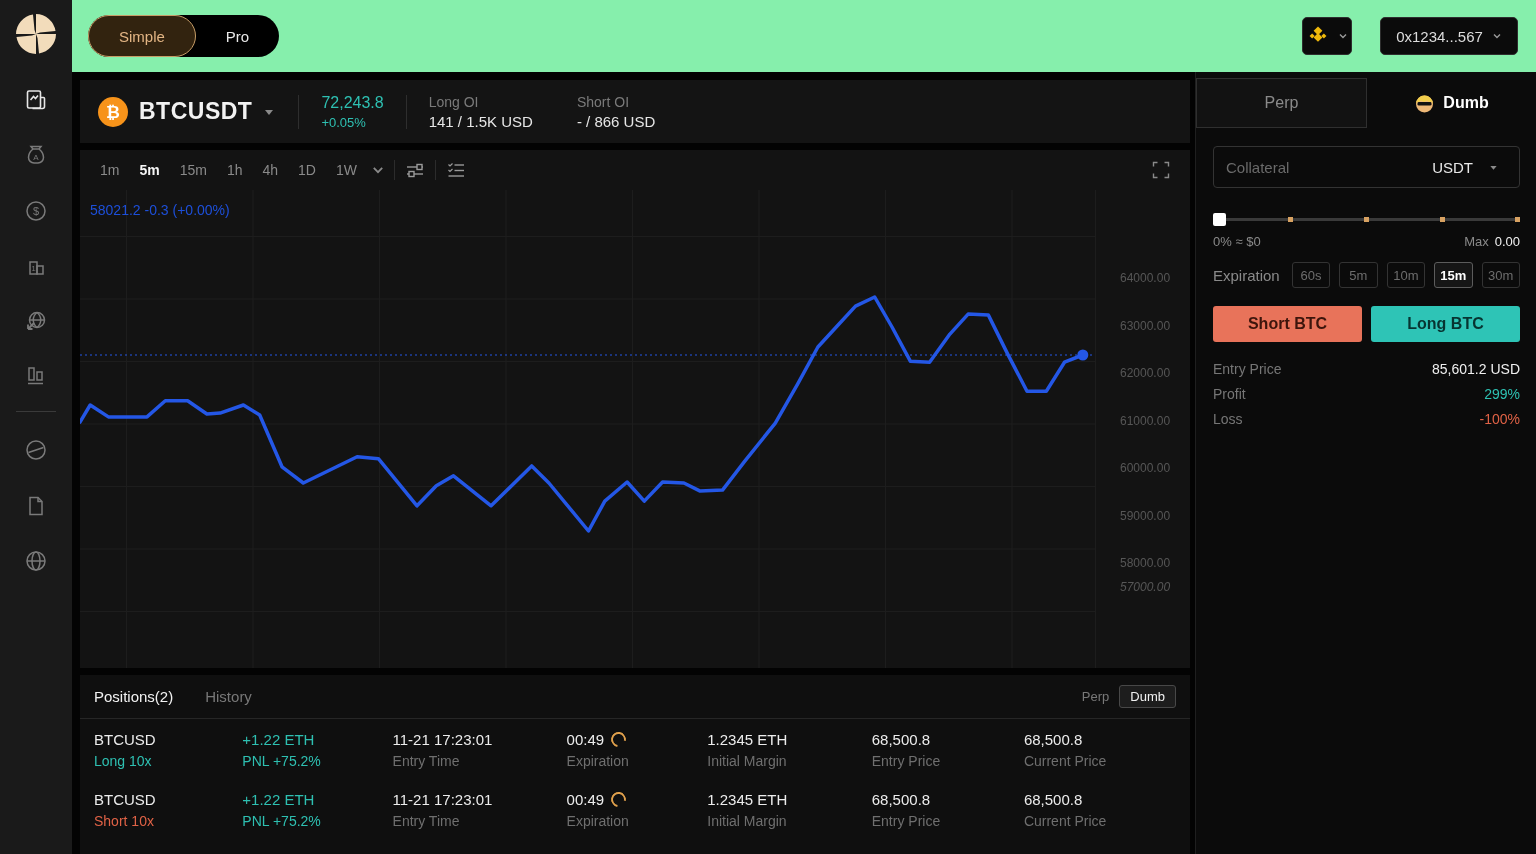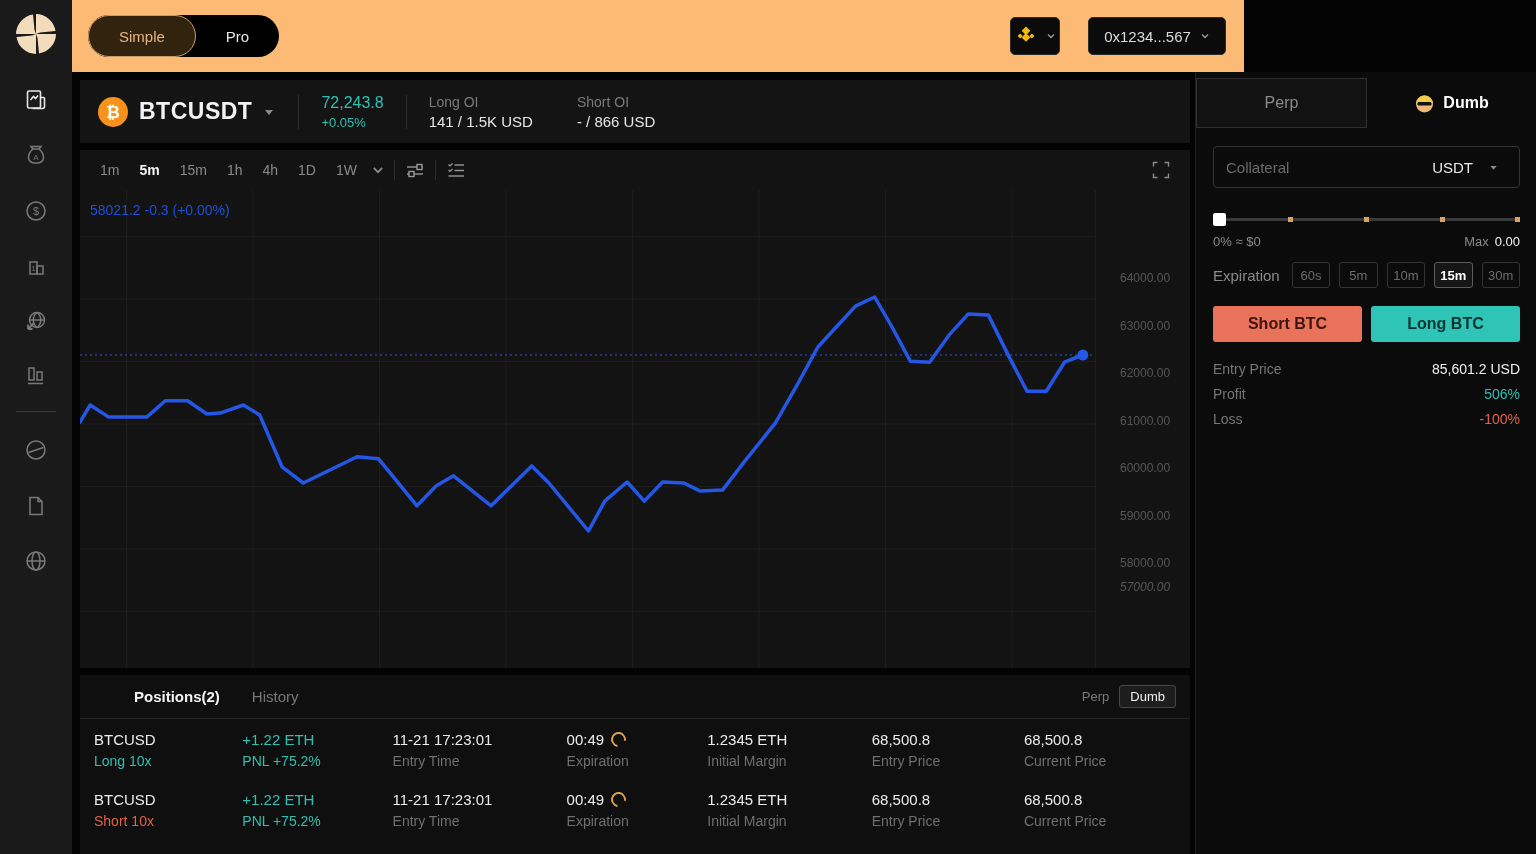--- a/index.html
+++ b/index.html
@@ -1,20 +1,20 @@
 <!DOCTYPE html>
 <html><head>
 <meta charset="utf-8">
 <style>
   * { margin:0; padding:0; box-sizing:border-box; }
   html,body { width:1536px; height:854px; background:#030303; overflow:hidden;
     font-family:"Liberation Sans", sans-serif; -webkit-font-smoothing:antialiased; }
 
   
-  #topbar { position:absolute; left:72px; top:0; width:1172px; height:72px; background:#fdba74; }
+  #topbar { position:absolute; left:72px; top:0; width:1464px; height:72px; background:#86efac; }
   #mode-pill { position:absolute; left:16px; top:15px; height:42px; background:#000;
     border-radius:21px; display:flex; align-items:center; }
   .mode-opt { height:42px; padding:0 30px; display:flex; align-items:center; font-size:15px;
     border-radius:21px; cursor:pointer; }
   .mode-opt.active { background:#31241４; background:#32230f; border:1px solid #c79d67; color:#e3b584; }
   .mode-opt.inactive { color:#e8e8e8; }
   .top-box { position:absolute; top:17px; height:38px; border:1px solid #2e2e2e; border-radius:5px;
     background:#0b0b0b; display:flex; align-items:center; justify-content:center; gap:9px; cursor:pointer; }
   #network-box { right:184px; width:50px; }
   #wallet-box { right:18px; width:138px; color:#dcdcdc; font-size:15px; }
@@ -55,21 +55,21 @@
       linear-gradient(to bottom, #1d1d1d 1px, transparent 1px);
     background-size:126.5px 62.5px; background-position:46px 46px; cursor:crosshair; }
   #plot svg { position:absolute; left:0; top:0; }
   #chart-legend { position:absolute; left:10px; top:12px; color:#1d4fd9; font-size:14px; }
   #y-axis { position:absolute; left:1015px; top:40px; width:95px; height:478px; border-left:1px solid #1d1d1d; }
   .y-lab { position:absolute; left:24px; color:#565656; font-size:12px; transform:translateY(-50%); }
 
   
   #positions { position:absolute; left:80px; top:675px; width:1110px; height:179px; background:#0f0f0f; }
   #pos-tabs { height:44px; display:flex; align-items:center; padding:0 14px; border-bottom:1px solid #262626; }
-  #tab-positions { color:#f2f2f2; font-size:15px; font-weight:bold; cursor:pointer;margin-left:40px; }
+  #tab-positions { color:#f2f2f2; font-size:15px; font-weight:normal; cursor:pointer; }
   #tab-history { color:#787878; font-size:15px; margin-left:32px; cursor:pointer; }
   #pos-filter { margin-left:auto; display:flex; align-items:center; gap:10px; }
   #filter-perp { color:#787878; font-size:13px; cursor:pointer; }
   #filter-dumb { color:#f0f0f0; font-size:13px; border:1px solid #484848; background:#1d1d1d;
     border-radius:3px; padding:3px 10px; cursor:pointer; }
   .pos-row { display:flex; padding:12px 14px 10px 14px; }
   .pcell { width:158px; }
   .pcell .v { color:#ececec; font-size:15px; display:flex; align-items:center; gap:7px; }
   .pcell .l { color:#6f6f6f; font-size:14px; margin-top:5px; }
   .pcell.c-pair { width:156px; }
@@ -408,19 +408,19 @@
     <button id="short-btn" class="ls-btn">Short BTC</button>
     <button id="long-btn" class="ls-btn">Long BTC</button>
   </div>
 
   <div class="info-row" style="top:289px">
     <span class="il">Entry Price</span>
     <span class="iv">85,601.2 USD</span>
   </div>
   <div class="info-row" style="top:314px">
     <span class="il">Profit</span>
-    <span class="iv teal">506%</span>
+    <span class="iv teal">299%</span>
   </div>
   <div class="info-row" style="top:339px">
     <span class="il">Loss</span>
     <span class="iv sred">-100%</span>
   </div>
 </div>
 
 </body></html>

